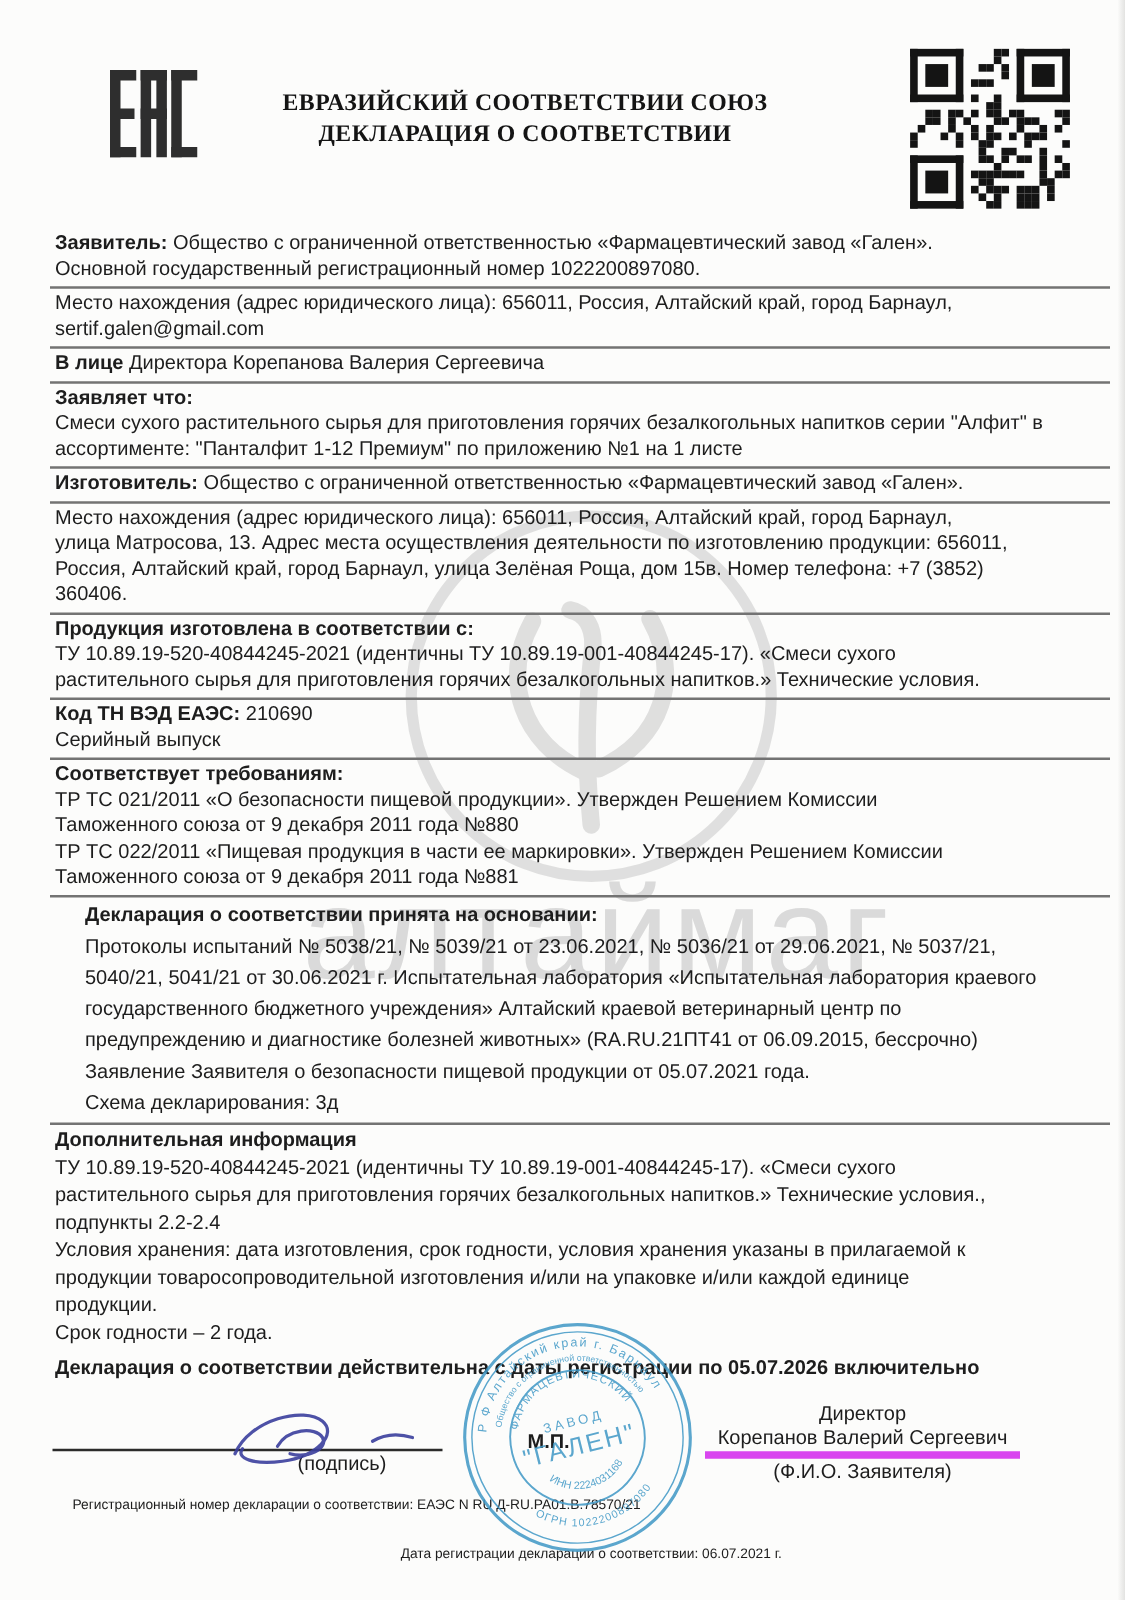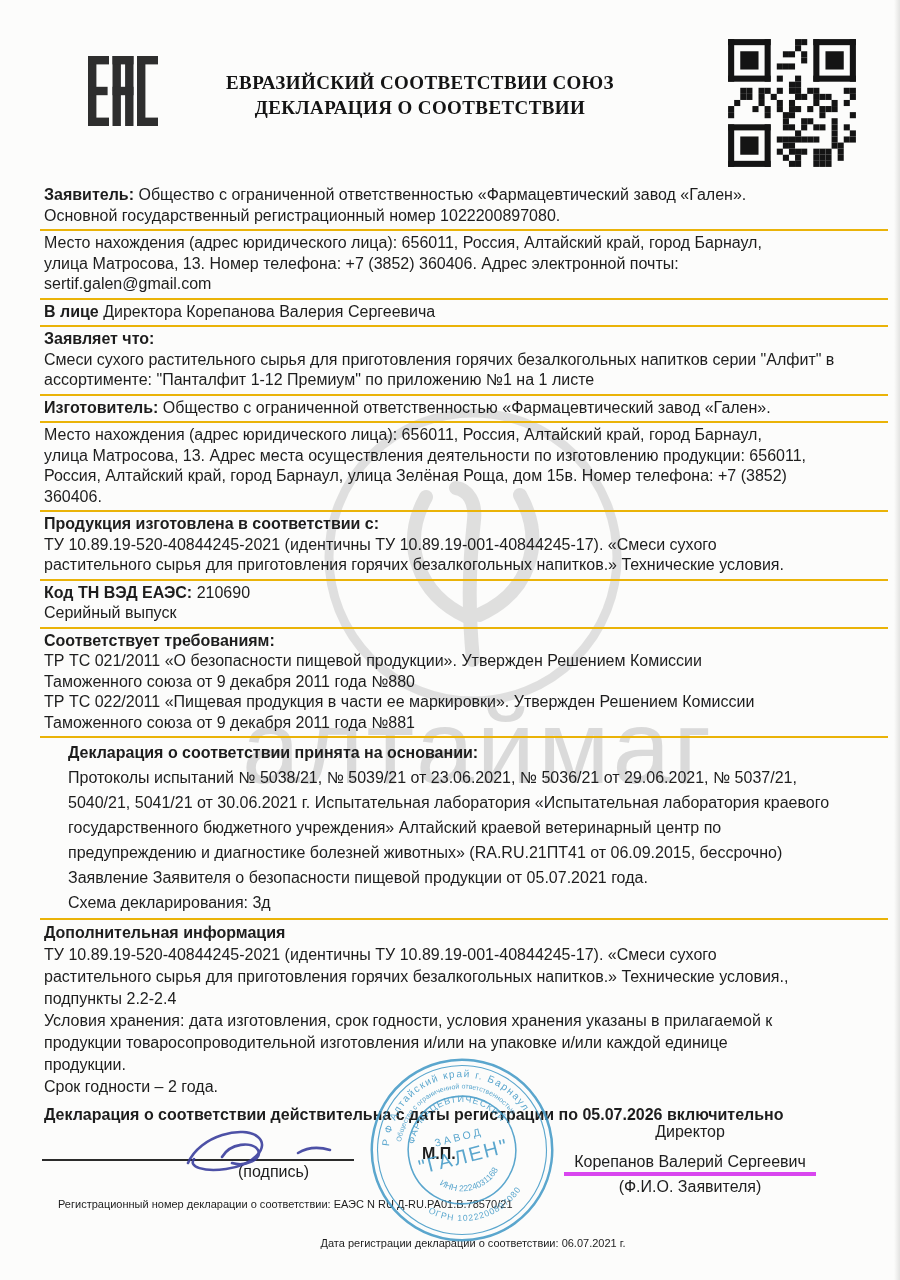--- a/index.html
+++ b/index.html
@@ -16,37 +16,37 @@
 
   
   .wm{position:absolute;pointer-events:none;}
   .wm-logo{left:318px;top:402px;}
   .wm-brand{left:242px;top:688px;font-size:104px;font-weight:normal;color:#c5c5c5;opacity:.6;letter-spacing:3px;white-space:nowrap;}
   .wm-tagline{left:312px;top:810px;font-size:23px;color:#c6c6c6;opacity:.7;letter-spacing:5px;white-space:nowrap;}
 
   
   .body{position:absolute;left:40px;top:183px;width:848px;z-index:2;}
   .section{padding:2px 0 3px 4px;}
-  .section.sep{border-bottom:2px solid #eab308;}
+  .section.sep{border-bottom:2px solid #737373;}
   .line{white-space:nowrap;font-size:16px;line-height:20.5px;}
   .s-basis .line{line-height:25px;margin-left:24px;}
   .s-additional .line{line-height:22px;}
   .s-validity .line{line-height:24px;}
   .b{font-weight:bold;}
 
   
   .sigrow{position:absolute;left:40px;top:1121px;width:848px;height:62px;z-index:2;font-size:16px;}
   .sigcol{position:absolute;left:2px;top:0;width:312px;}
   .sigline{height:38px;border-bottom:2px solid #2b2b2b;}
   .sig-ink{position:absolute;left:128px;top:-4px;z-index:3;}
   .caption{font-size:16px;margin-top:2px;}
   .sigcol .caption{margin-left:196px;}
   .mp{position:absolute;left:382px;top:24px;font-weight:bold;}
   .dircol{position:absolute;left:478px;top:2px;width:344px;text-align:center;}
-  .dirname{display:inline-block;border-bottom:4px solid #d946ef;padding:0 10px 1px;margin-top:12px;}
+  .dirname{display:inline-block;border-bottom:6px solid #d946ef;padding:0 10px 1px;margin-top:1px;}
   .regline{position:absolute;left:58px;width:830px;font-weight:normal;font-size:11px;white-space:nowrap;z-index:2;}
   .reg-num{top:1198px;}
   .reg-date{top:1237px;text-align:center;}
 
   
   .stamp{position:absolute;left:366px;top:1054px;z-index:4;transform:rotate(-14deg);opacity:.85;}
   .stamp text, .stamp textPath{fill:#3f98c6;font-family:"Liberation Sans",sans-serif;}
 </style>
 </head>
 <body>
@@ -205,21 +205,20 @@
       <rect x="102" y="126" w="6" width="6" height="6" fill="#141414"></rect>
     </svg>
 
   <div class="body" id="sections">
       <div class="section s-applicant sep">
         <div class="line"><span class="b">Заявитель:</span><span> Общество с ограниченной ответственностью «Фармацевтический завод «Гален».</span></div>
         <div class="line"><span>Основной государственный регистрационный номер 1022200897080.</span></div>
       </div>
       <div class="section s-applicant-address sep">
         <div class="line"><span>Место нахождения (адрес юридического лица): 656011, Россия, Алтайский край, город Барнаул,</span></div>
-        <div class="line"><span>улица Матросова, 13. Номер телефона: +7 (3852) 360406. Адрес электронной почты:</span></div>
         <div class="line"><span>sertif.galen@gmail.com</span></div>
       </div>
       <div class="section s-in-person sep">
         <div class="line"><span class="b">В лице</span><span> Директора Корепанова Валерия Сергеевича</span></div>
       </div>
       <div class="section s-declares sep">
         <div class="line"><span class="b">Заявляет что:</span></div>
         <div class="line"><span>Смеси сухого растительного сырья для приготовления горячих безалкогольных напитков серии "Алфит" в</span></div>
         <div class="line"><span>ассортименте: "Панталфит 1-12 Премиум" по приложению №1 на 1 листе</span></div>
       </div>

